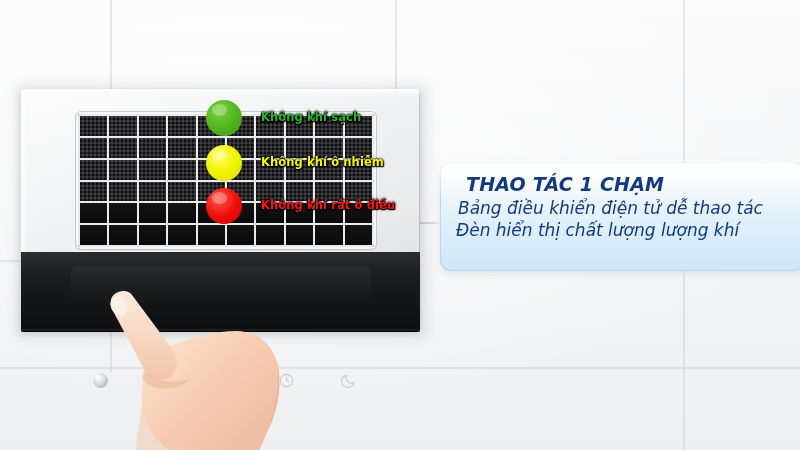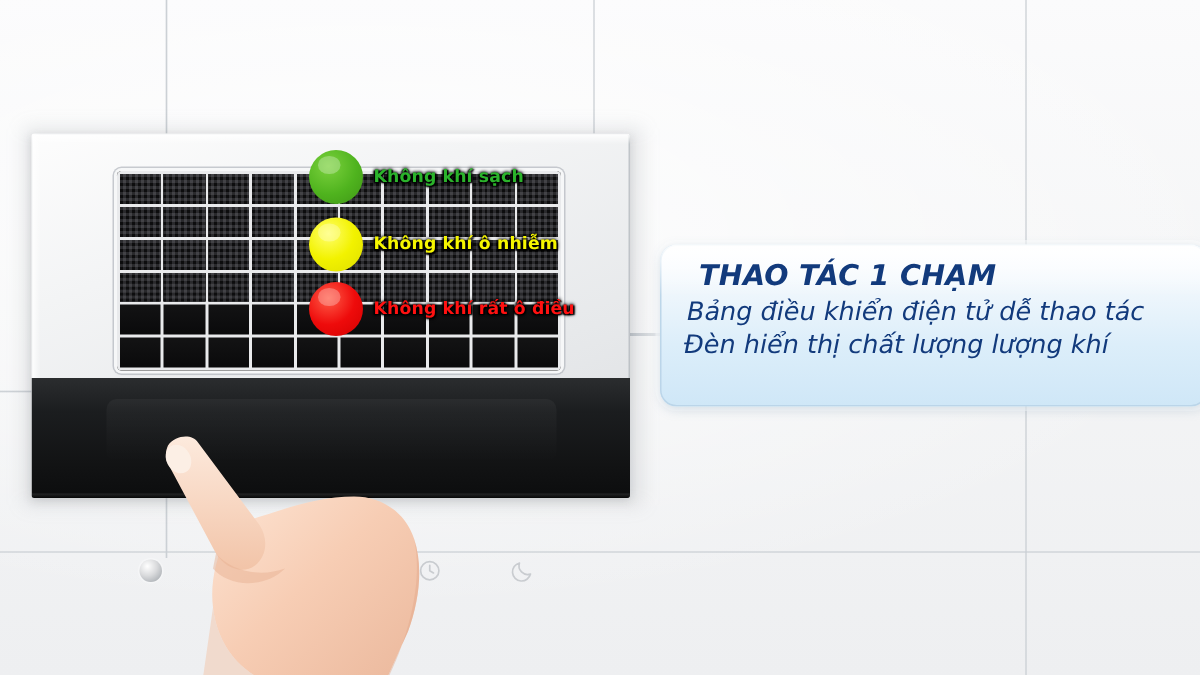--- a/index.html
+++ b/index.html
@@ -48,21 +48,21 @@
     gap:2px;padding:2px;box-sizing:border-box;background:#e9eaec;}
   .gcell{background:#111112;position:relative;overflow:hidden;}
   .gcell.mesh{
     background-image:
       repeating-linear-gradient(0deg,#000 0 2px,#1e1e20 2px 4px),
       repeating-linear-gradient(90deg,#000 0 2px,#1e1e20 2px 4px);
     background-color:#0d0d0e;background-blend-mode:screen;}
   .gcell.plain{background:linear-gradient(180deg,#131314 0%,#0a0a0b 100%);}
 
   
-  .led-row{position:absolute;display:flex;align-items:center;gap:7px;}
+  .led-row{position:absolute;display:flex;align-items:center;gap:19px;}
   .led{border-radius:50%;flex:0 0 auto;position:relative;}
   .led::after{content:"";position:absolute;left:18%;top:12%;width:40%;height:32%;
     border-radius:50%;background:rgba(255,255,255,.28);}
   .led-green{width:36px;height:36px;background:radial-gradient(circle at 36% 30%, #7bd13d 0%, #4fb31e 55%, #3f9616 100%);}
   .led-yellow{width:36px;height:36px;background:radial-gradient(circle at 36% 30%, #ffff6b 0%, #f2f200 50%, #dede00 100%);}
   .led-red{width:36px;height:36px;background:radial-gradient(circle at 36% 30%, #ff5b47 0%, #ee0b0b 52%, #d30000 100%);}
   .led-label{font-size:11.5px;font-weight:700;white-space:nowrap;
     letter-spacing:.1px;line-height:1;
     text-shadow:0 0 2px #000,0 0 3px #000,1px 1px 1px #000,-1px 1px 1px #000;}
   .lbl-green{color:#2bb32b;}

